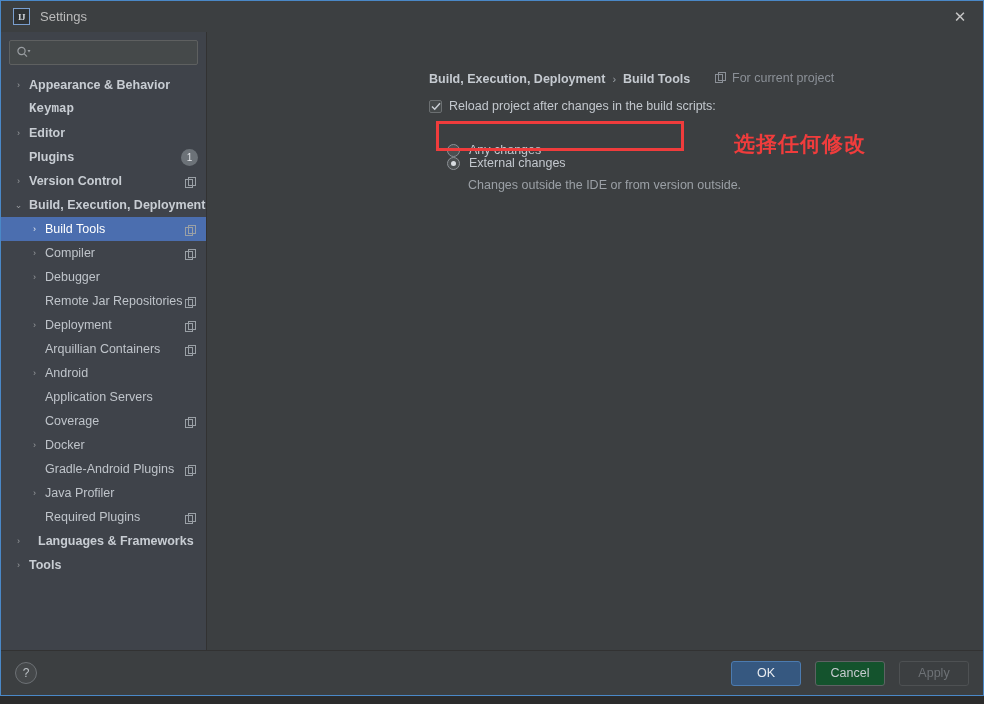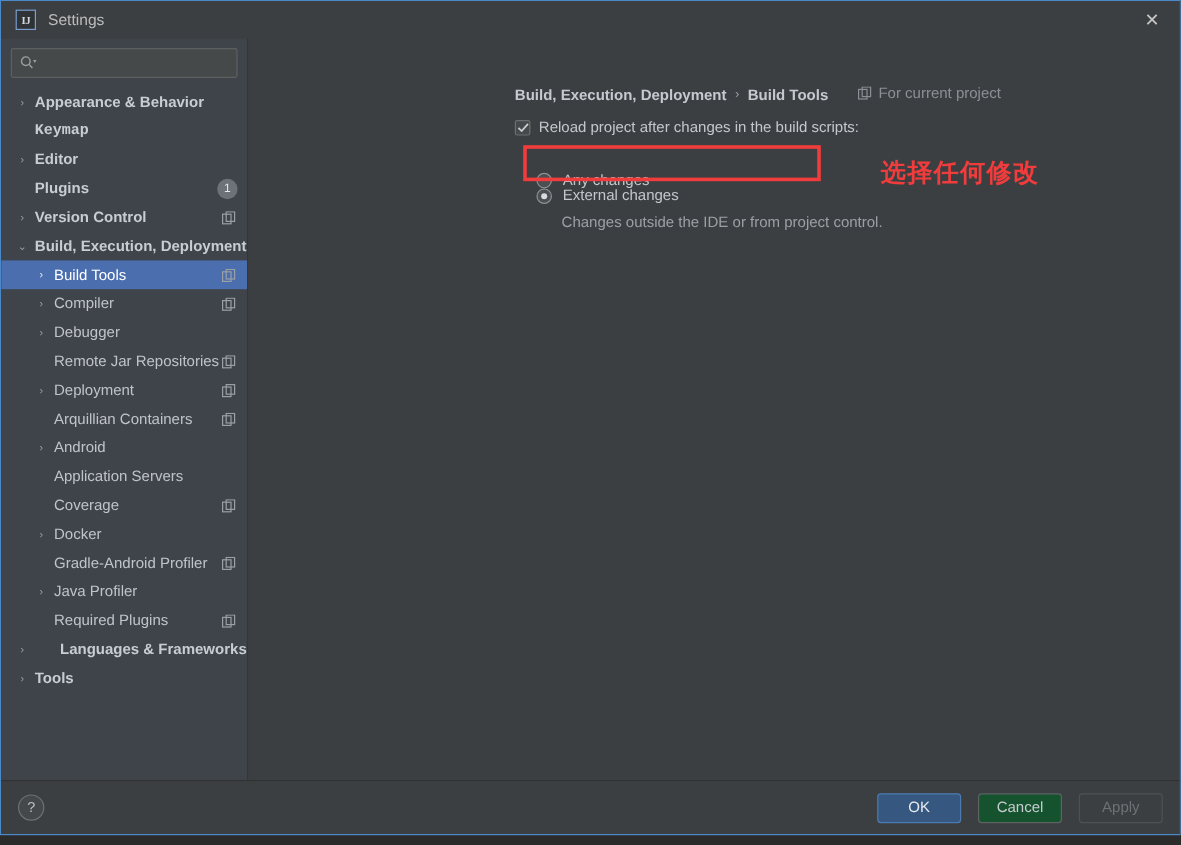--- a/index.html
+++ b/index.html
@@ -322,41 +322,41 @@
                 <rect x="0.5" y="2.5" width="7" height="8" fill="none" stroke="#9aa0a6" stroke-width="1"></rect>
                 <rect x="3.5" y="0.5" width="7" height="8" fill="none" stroke="#9aa0a6" stroke-width="1"></rect>
               </svg></span>
           </div>
           <div class="tree-row d1">
             <span class="arrow">›</span>
             <span class="lbl" style="margin-left: 5px;">Docker</span>
           </div>
           <div class="tree-row d1">
             <span class="arrow"></span>
-            <span class="lbl" style="margin-left: 5px;">Gradle-Android Profiler</span>
+            <span class="lbl" style="margin-left: 5px;">Gradle-Android Plugins</span>
             <span class="scope-icon"><svg width="12" height="12" viewBox="0 0 12 12">
                 <rect x="0.5" y="2.5" width="7" height="8" fill="none" stroke="#9aa0a6" stroke-width="1"></rect>
                 <rect x="3.5" y="0.5" width="7" height="8" fill="none" stroke="#9aa0a6" stroke-width="1"></rect>
               </svg></span>
           </div>
           <div class="tree-row d1">
             <span class="arrow">›</span>
             <span class="lbl" style="margin-left: 5px;">Java Profiler</span>
           </div>
           <div class="tree-row d1">
             <span class="arrow"></span>
             <span class="lbl" style="margin-left: 5px;">Required Plugins</span>
             <span class="scope-icon"><svg width="12" height="12" viewBox="0 0 12 12">
                 <rect x="0.5" y="2.5" width="7" height="8" fill="none" stroke="#9aa0a6" stroke-width="1"></rect>
                 <rect x="3.5" y="0.5" width="7" height="8" fill="none" stroke="#9aa0a6" stroke-width="1"></rect>
               </svg></span>
           </div>
           <div class="tree-row d0 top">
             <span class="arrow">›</span>
-            <span class="lbl" style="margin-left: 17px; font-weight: bold; padding-left: 9px;">Languages &amp; Frameworks</span>
+            <span class="lbl" style="margin-left: 5px; font-weight: bold; padding-left: 9px;">Languages &amp; Frameworks</span>
           </div>
           <div class="tree-row d0 top">
             <span class="arrow">›</span>
             <span class="lbl" style="margin-left: 5px; font-weight: bold;">Tools</span>
           </div>
         </div>
     </div>
 
     <div id="main">
 
@@ -388,21 +388,21 @@
         <span class="lbl">Any changes</span>
       </div>
 
       <div class="radio-row" id="radio-ext">
         <div class="radio">
           <div class="dot"></div>
         </div>
         <span class="lbl">External changes</span>
       </div>
 
-      <div id="radio-desc">Changes outside the IDE or from project control.</div>
+      <div id="radio-desc">Changes outside the IDE or from version outside.</div>
 
       <div id="hl-box" style="border-color: rgb(240, 60, 60);"></div>
       <div id="anno-text" style="color: rgb(240, 60, 60);">选择任何修改</div>
 
     </div>
   </div>
 
   <div id="footer">
     <div id="help-btn">?</div>
     <div id="btn-group">

